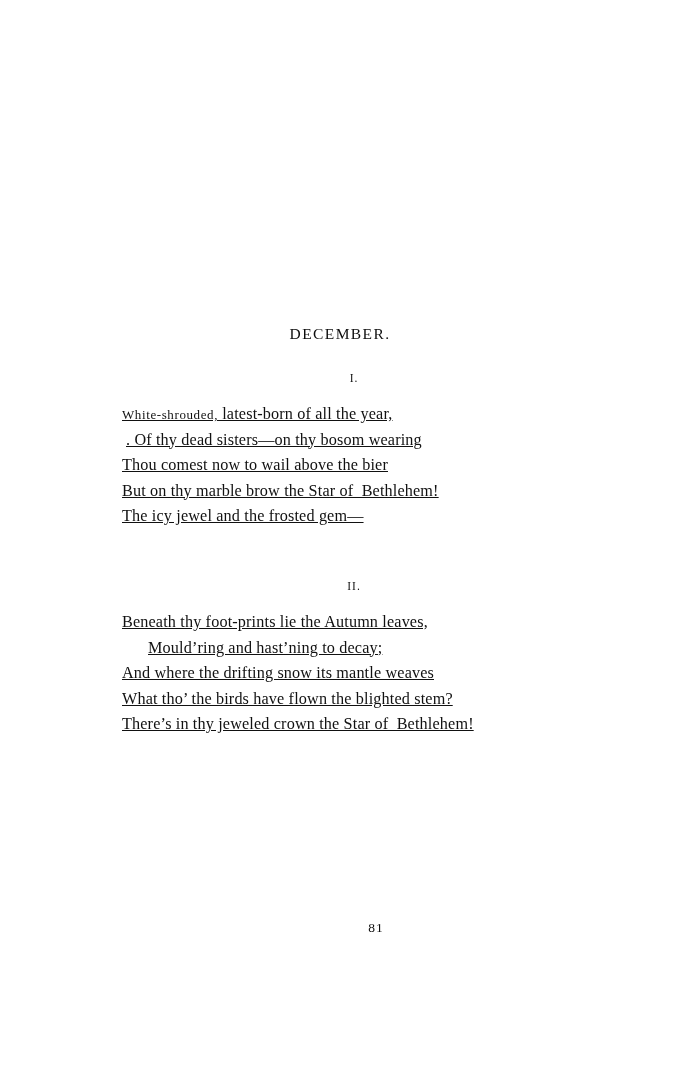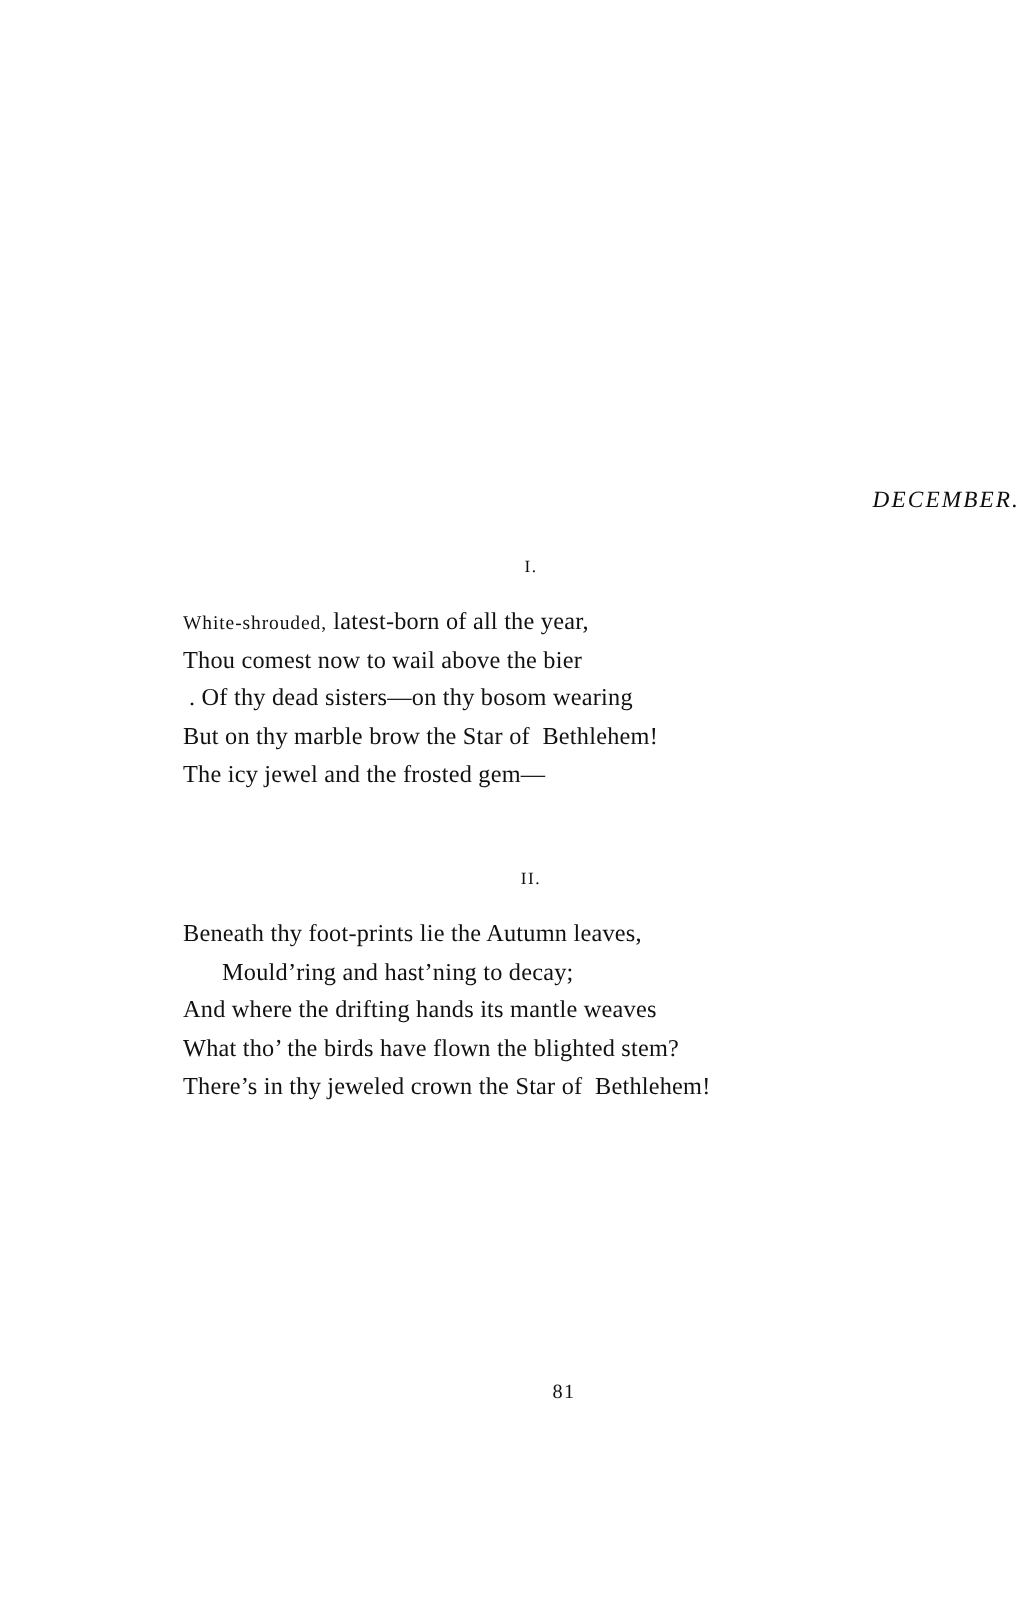--- a/index.html
+++ b/index.html
@@ -19,26 +19,25 @@
     position: relative;
     width: 680px;
     height: 1070px;
     box-sizing: border-box;
   }
   .poem-title {
     position: absolute;
     top: 325px;
     left: 0;
     width: 680px;
-    text-align: right;
+    text-align: center;
     font-size: 15.5px;
     letter-spacing: 1.4px;
     font-weight: 400;
     color: #0d0d0d;
-    font-style: italic;
   }
   .stanza {
     position: absolute;
     left: 122px;
     width: 520px;
   }
   .stanza-one { top: 372px; }
   .stanza-two { top: 580px; }
   .stanza-number {
     width: 464px;
@@ -47,20 +46,21 @@
     letter-spacing: 1px;
     margin-bottom: 18px;
     color: #111;
   }
   .line {
     font-size: 16.2px;
     line-height: 25.5px;
     white-space: pre;
     color: #111;
     letter-spacing: 0.15px;
+    text-decoration: underline;
   }
   .indent {
     padding-left: 26px;
   }
   .dotlead {
     padding-left: 4px;
   }
   .smallcaps {
     font-size: 13px;
     letter-spacing: 0.6px;
@@ -80,30 +80,30 @@
 </head>
 <body>
 
 <div class="page">
 
   <div class="poem-title">DECEMBER.</div>
 
   <div class="stanza stanza-one">
     <div class="stanza-number">I.</div>
     <div class="line"><span class="smallcaps">White-shrouded,</span><span> latest-born of all the year,</span></div>
+    <div class="line dotlead">. Of thy dead sisters—on thy bosom wearing</div>
     <div class="line">Thou comest now to wail above the bier</div>
-    <div class="line dotlead">. Of thy dead sisters—on thy bosom wearing</div>
     <div class="line">But on thy marble brow the Star of  Bethlehem!</div>
     <div class="line">The icy jewel and the frosted gem—</div>
   </div>
 
   <div class="stanza stanza-two">
     <div class="stanza-number">II.</div>
     <div class="line">Beneath thy foot-prints lie the Autumn leaves,</div>
     <div class="line indent">Mould’ring and hast’ning to decay;</div>
-    <div class="line">And where the drifting hands its mantle weaves</div>
+    <div class="line">And where the drifting snow its mantle weaves</div>
     <div class="line">What tho’ the birds have flown the blighted stem?</div>
     <div class="line">There’s in thy jeweled crown the Star of  Bethlehem!</div>
   </div>
 
   <div class="page-number">81</div>
 
 </div>
 
 </body></html>

